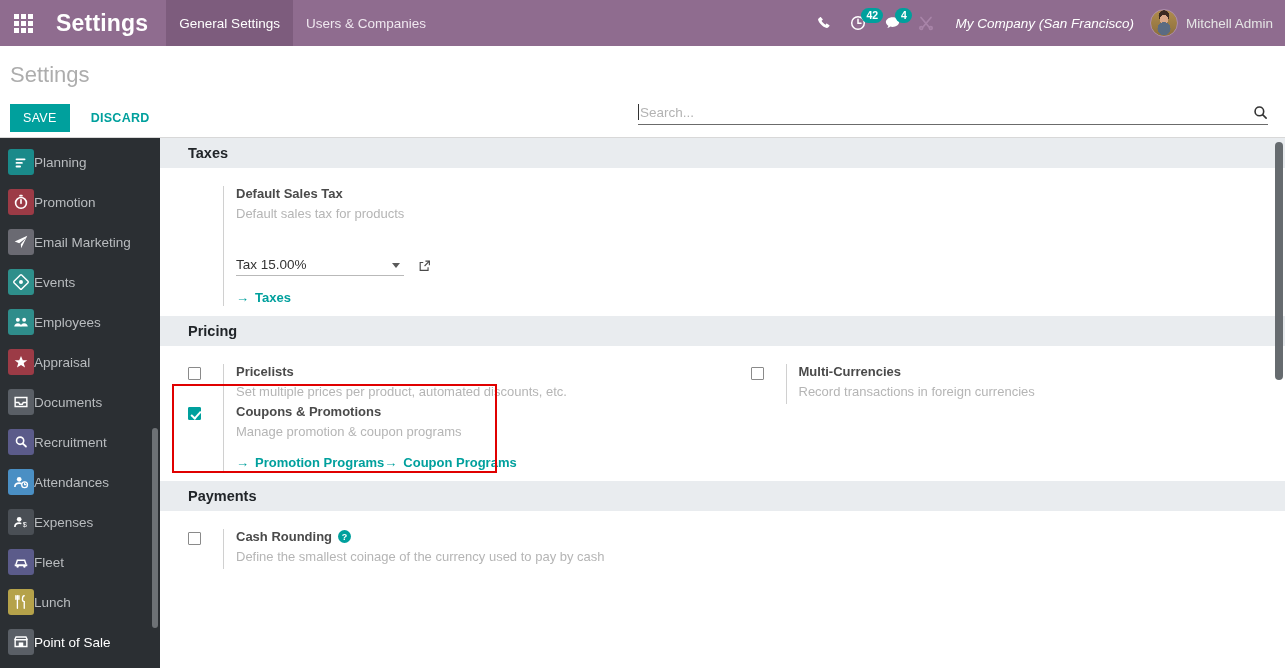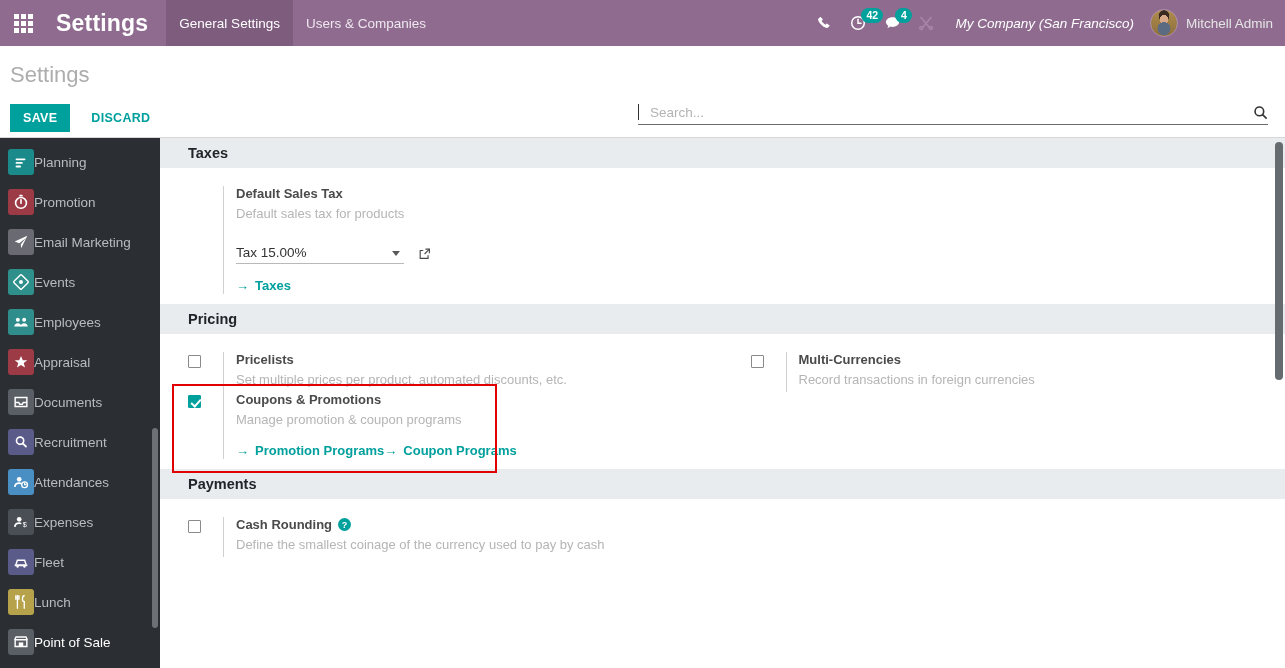--- a/index.html
+++ b/index.html
@@ -74,32 +74,32 @@
     height: 92px; background: #fff; position: relative;
     border-bottom: 1px solid #d8d8d8;
   }
   .cp-title {
     position: absolute; left: 10px; top: 16px;
     font-size: 22px; color: #adadad; font-weight: 400;
   }
   .cp-buttons { position: absolute; left: 10px; top: 58px; display: flex; align-items: center; }
   .btn-save {
     background: #00A09D; color: #fff; border: none;
-    font-size: 12.5px; font-weight: bold; letter-spacing: .3px;
+    font-size: 12.5px; font-weight: normal; letter-spacing: .3px;
     padding: 7px 13px; cursor: pointer;
   }
   .btn-discard {
     background: transparent; color: #00A09D; border: none;
     font-size: 12.5px; font-weight: bold; letter-spacing: .3px;
     padding: 7px 13px; margin-left: 8px; cursor: pointer;
   }
   .searchbar {
     position: absolute; left: 638px; top: 58px; width: 630px;
     border-bottom: 1px solid #6b6b6b;
-    display: flex; align-items: center; padding-bottom: 4px; gap: 10px;
+    display: flex; align-items: center; padding-bottom: 4px;
   }
   .search-input {
     flex: 1; border: none; outline: none;
     font-size: 13.5px; font-family: "Liberation Sans", sans-serif;
     color: #333; background: transparent;
   }
   .search-input::placeholder { color: #b3b3b3; }
   .search-caret {
     width: 1px; height: 16px; background: #333; margin-right: 1px;
   }
@@ -168,21 +168,21 @@
     display: inline-flex; align-items: center; justify-content: center;
     margin-left: 6px; cursor: pointer;
   }
   .int-link {
     color: #00A09D; font-size: 13px; font-weight: bold;
     display: inline-flex; align-items: center;
     margin-top: 14px; cursor: pointer; white-space: nowrap;
   }
   .int-link .arr { margin-right: 6px; font-size: 13px; }
 
-  .tax-select-row { display: flex; align-items: center; margin-top: 20px; }
+  .tax-select-row { display: flex; align-items: center; margin-top: 32px; }
   .tax-select {
     width: 168px; border: none; border-bottom: 1px solid #b9b9b9;
     font-size: 13.5px; color: #333; background: transparent;
     font-family: "Liberation Sans", sans-serif;
     padding: 2px 14px 3px 0; outline: none; cursor: pointer;
     -webkit-appearance: none; appearance: none;
     position: relative;
   }
   .sel-wrap { position: relative; display: inline-block; }
   .sel-caret {

